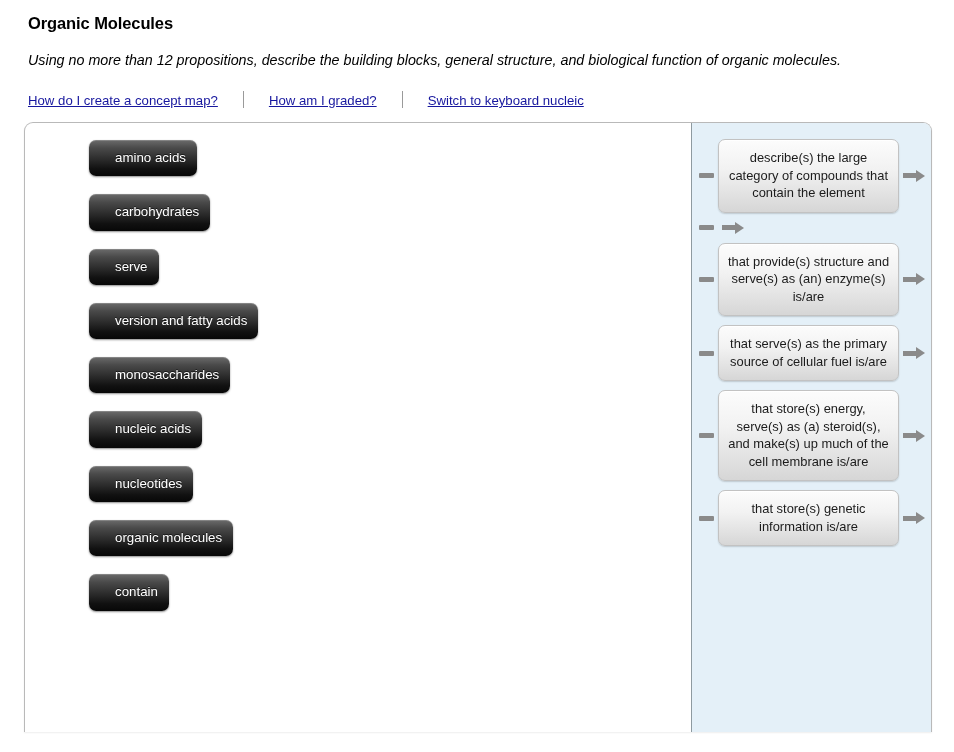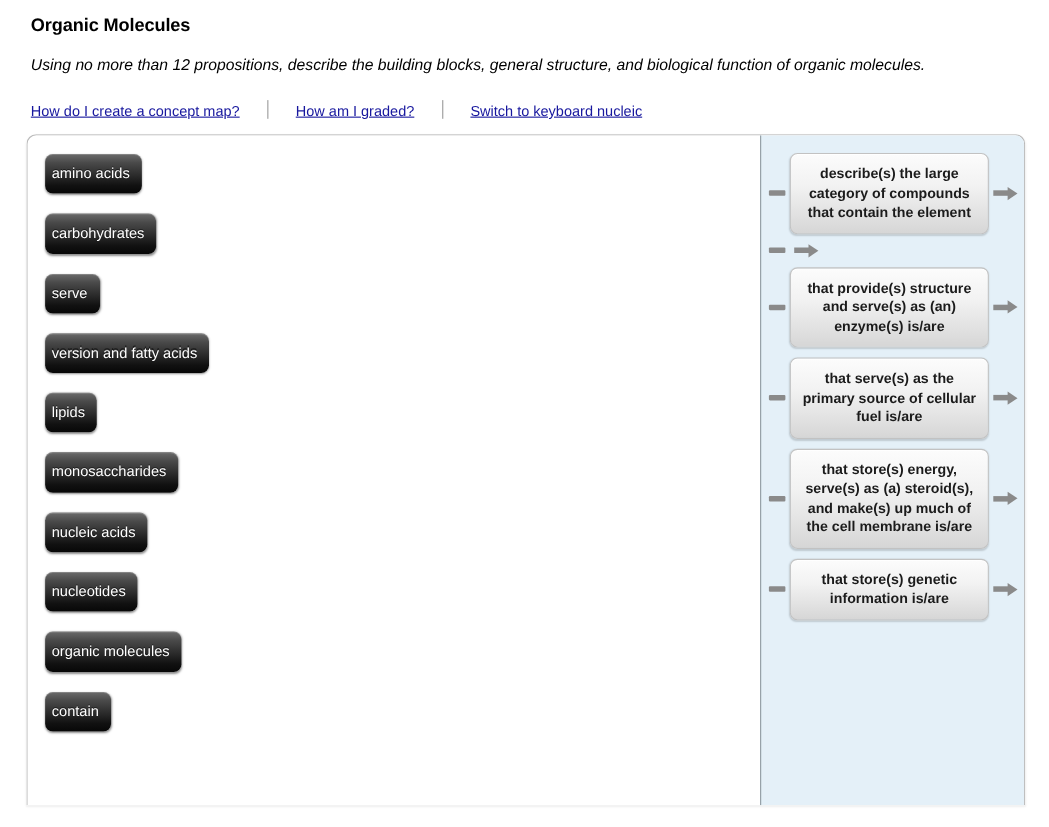--- a/index.html
+++ b/index.html
@@ -75,50 +75,50 @@
     left: 0; top: 0; bottom: 0;
     width: 690px;
     padding: 17px 0 0 16px;
   }
 
   .chip {
     display: inline-block;
     color: #ffffff;
     font-size: 13.3px;
     line-height: 1;
-    padding: 11px 11px 12px 6px;
+    padding: 11px 11px 12px 26px;
     border-radius: 7px;
     background: linear-gradient(to bottom, #6b6b6b 0%, #4a4a4a 22%, #2a2a2a 55%, #111111 80%, #070707 100%);
     box-shadow: 0 1px 2px rgba(0,0,0,0.45), inset 0 1px 0 rgba(255,255,255,0.18);
     cursor: move;
     white-space: nowrap;
     text-shadow: 0 -1px 0 rgba(0,0,0,0.6);
     margin-bottom: 18px;
     user-select: none;
+    margin-left: 48px;
   }
   .chip-row { display: block; }
 
   
   .phrases-col {
     position: absolute;
     right: 0; top: 0; bottom: 0;
     width: 240px;
     background: #e4f0f8;
     border-left: 1px solid #8e9aa0;
     padding-top: 16px;
   }
 
   .phrase-row {
     position: relative;
     display: flex;
     align-items: center;
     margin-bottom: 9px;
     padding-left: 7px;
     padding-right: 6px;
-    font-weight: bold;
   }
 
   .connector-dash {
     width: 15px;
     height: 5px;
     background: #8a8a8a;
     flex: none;
     border-radius: 1px;
     margin-right: 4px;
   }
@@ -175,21 +175,20 @@
   </div>
 </div>
 
 <div class="canvas-wrap">
 
   <div class="concepts-col">
     <div class="chip-row"><span class="chip">amino acids</span></div>
     <div class="chip-row"><span class="chip">carbohydrates</span></div>
     <div class="chip-row"><span class="chip">serve</span></div>
     <div class="chip-row"><span class="chip">version and fatty acids</span></div>
-    <div class="chip-row"><span class="chip">lipids</span></div>
     <div class="chip-row"><span class="chip">monosaccharides</span></div>
     <div class="chip-row"><span class="chip">nucleic acids</span></div>
     <div class="chip-row"><span class="chip">nucleotides</span></div>
     <div class="chip-row"><span class="chip">organic molecules</span></div>
     <div class="chip-row"><span class="chip">contain</span></div>
   </div>
 
   <div class="phrases-col">
 
     <div class="phrase-row">

